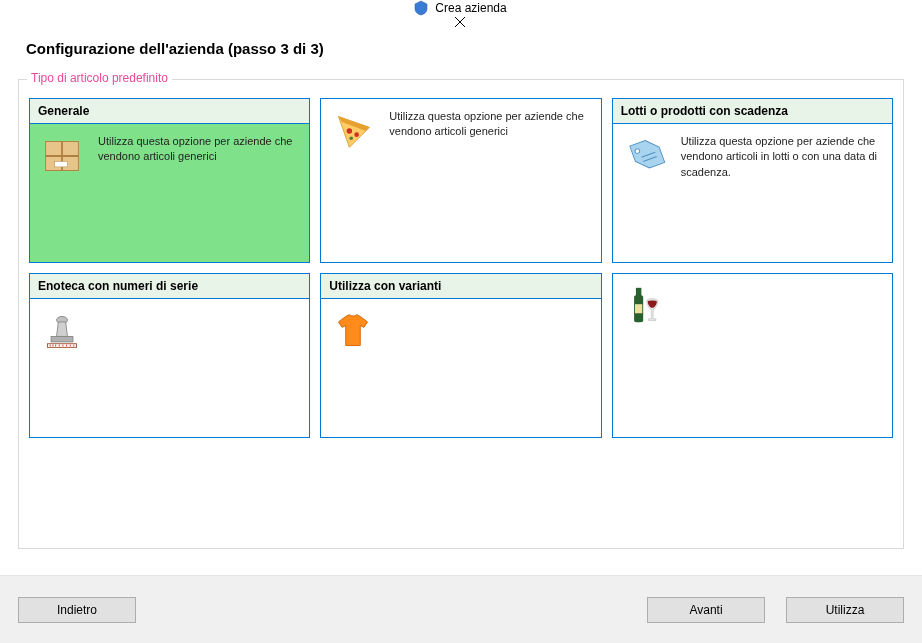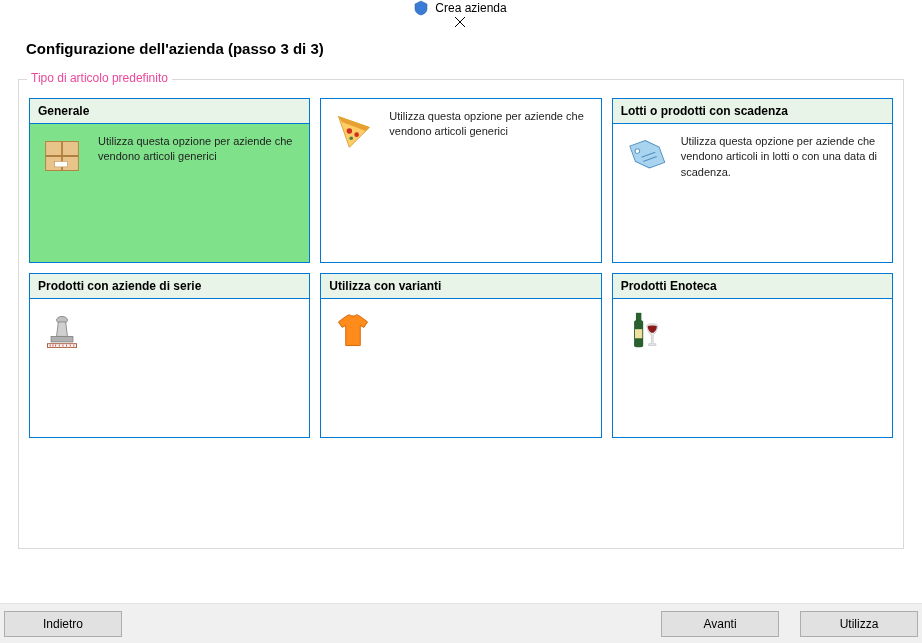--- a/index.html
+++ b/index.html
@@ -119,27 +119,27 @@
   .card-text {
     font-size: 11px;
     color: #222;
     line-height: 1.4;
   }
   .footer {
     position: absolute;
     bottom: 0;
     left: 0;
     right: 0;
-    height: 40px;
+    height: 68px;
     background: #f0f0f0;
     border-top: 1px solid #e5e5e5;
     display: flex;
     align-items: center;
     justify-content: space-between;
-    padding: 0 4px;
+    padding: 0 18px;
   }
   .footer-right {
     display: flex;
     gap: 21px;
   }
   .btn {
     min-width: 118px;
     height: 26px;
     background: #e1e1e1;
     border: 1px solid #adadad;
@@ -219,21 +219,21 @@
             <circle cx="16" cy="14" r="2.5" fill="#fff" stroke="#5090c0" transform="rotate(-20 22 22)"></circle>
             <line x1="18" y1="22" x2="34" y2="22" stroke="#5090c0" stroke-width="1" transform="rotate(-20 22 22)"></line>
             <line x1="18" y1="27" x2="34" y2="27" stroke="#5090c0" stroke-width="1" transform="rotate(-20 22 22)"></line>
           </svg>
         </div>
         <div class="card-text">Utilizza questa opzione per aziende che vendono articoli in lotti o con una data di scadenza.</div>
       </div>
     </div>
 
     <div class="card">
-      <div class="card-header">Prodotti con aziende di serie</div>
+      <div class="card-header">Enoteca con numeri di serie</div>
       <div class="card-body">
         <div class="card-icon">
           <svg viewBox="0 0 44 44" width="40" height="40">
             <ellipse cx="22" cy="10" rx="6" ry="4" fill="#c0c0c0" stroke="#888"></ellipse>
             <path d="M18 12 L16 28 L28 28 L26 12 Z" fill="#d0d0d0" stroke="#888"></path>
             <rect x="10" y="28" width="24" height="6" fill="#b0b0b0" stroke="#888"></rect>
             <rect x="6" y="36" width="32" height="4" fill="#fff" stroke="#a05030"></rect>
             <line x1="9" y1="37" x2="9" y2="39" stroke="#d03020"></line>
             <line x1="12" y1="37" x2="12" y2="39" stroke="#d03020"></line>
             <line x1="15" y1="37" x2="15" y2="39" stroke="#d03020"></line>
@@ -254,21 +254,20 @@
         <div class="card-icon">
           <svg viewBox="0 0 44 44" width="40" height="40">
             <path d="M14 6 L18 4 C19 6 25 6 26 4 L30 6 L38 12 L34 18 L30 16 L30 38 L14 38 L14 16 L10 18 L6 12 Z" fill="#ff8c1a" stroke="#d06000" stroke-width="1"></path>
           </svg>
         </div>
         <div class="card-text"></div>
       </div>
     </div>
 
     <div class="card">
-      <div class="card-header">Prodotti Enoteca</div>
       <div class="card-body">
         <div class="card-icon">
           <svg viewBox="0 0 44 44" width="40" height="40">
             <rect x="12" y="2" width="6" height="10" fill="#2a6030"></rect>
             <path d="M10 12 C10 12 10 10 15 10 C20 10 20 12 20 12 L20 38 C20 40 18 40 15 40 C12 40 10 40 10 38 Z" fill="#2a6030"></path>
             <rect x="11" y="20" width="8" height="10" fill="#f0e0a0"></rect>
             <path d="M24 16 C24 16 24 14 30 14 C36 14 36 16 36 16 C36 22 32 26 31 26 L31 36 L34 36 L34 38 L26 38 L26 36 L29 36 L29 26 C28 26 24 22 24 16 Z" fill="#e8e8e8" stroke="#aaa" stroke-width="0.5"></path>
             <path d="M25 17 C25 17 25 16 30 16 C35 16 35 17 35 17 C35 21 32 24 30 24 C28 24 25 21 25 17 Z" fill="#8b1a1a"></path>
           </svg>
         </div>

